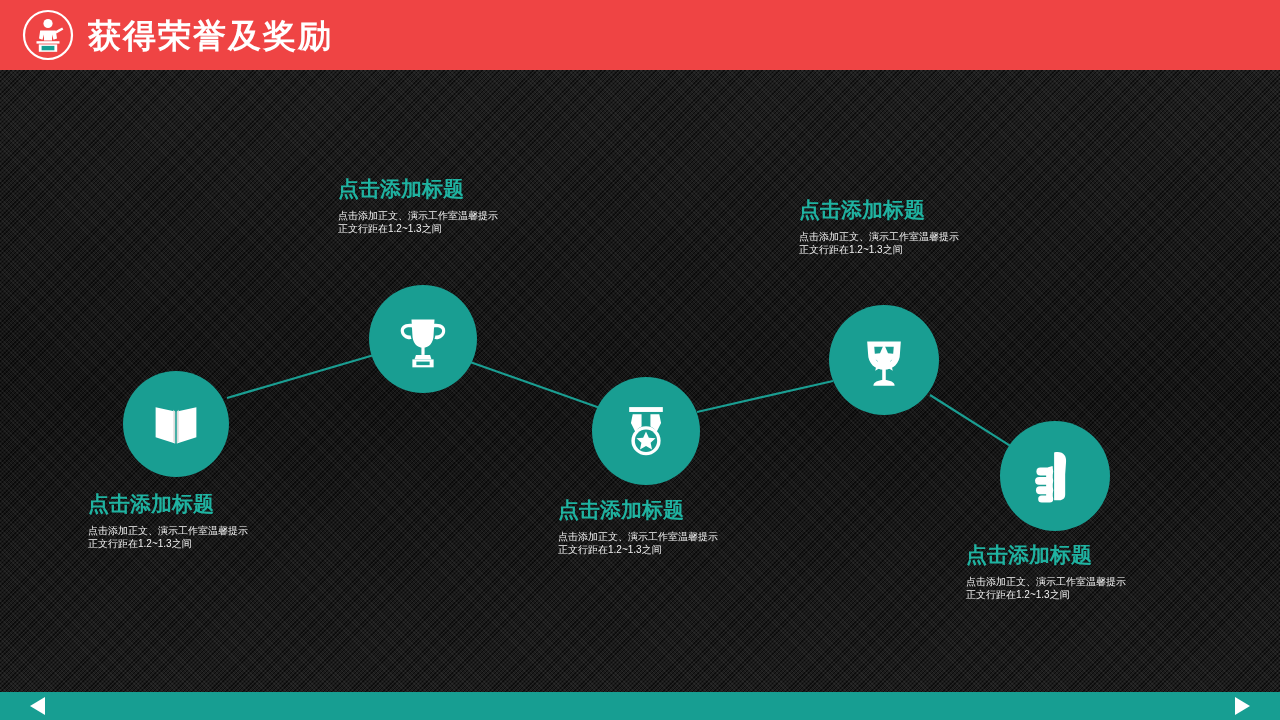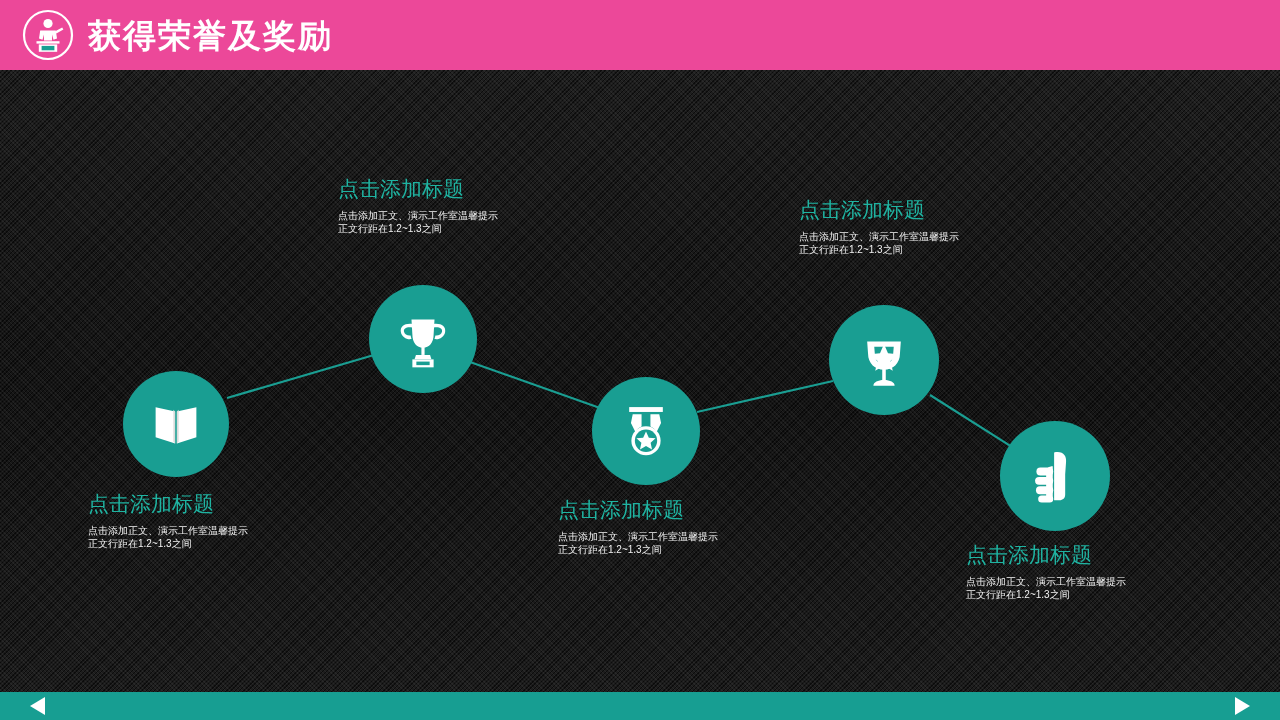--- a/index.html
+++ b/index.html
@@ -41,21 +41,21 @@
       linear-gradient(180deg, #1d1d1d 0%, #111111 55%, #1a1a1a 100%);
   }
 
   
   .header {
     position: absolute;
     left: 0;
     top: 0;
     width: 1280px;
     height: 70px;
-    background: #ec4899;
+    background: #ef4444;
     display: flex;
     align-items: center;
   }
   .header-icon {
     margin-left: 22px;
     width: 52px;
     height: 52px;
     flex: 0 0 auto;
   }
   .header-title {
@@ -117,21 +117,21 @@
     align-items: center;
     justify-content: center;
   }
   .node svg { display: block; }
 
   
   .tblock { position: absolute; }
   .tblock .t-title {
     color: #1fb3a1;
     font-size: 21px;
-    font-weight: normal;
+    font-weight: bold;
     line-height: 1.2;
     white-space: nowrap;
     margin-bottom: 9px;
   }
   .tblock .t-line {
     color: #f2f2f2;
     font-size: 10px;
     line-height: 1.28;
     white-space: nowrap;
   }

